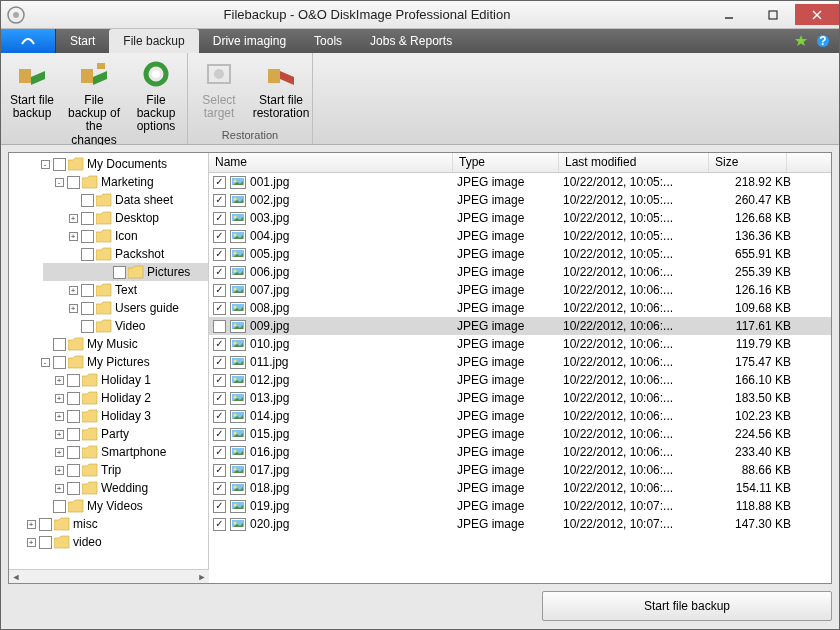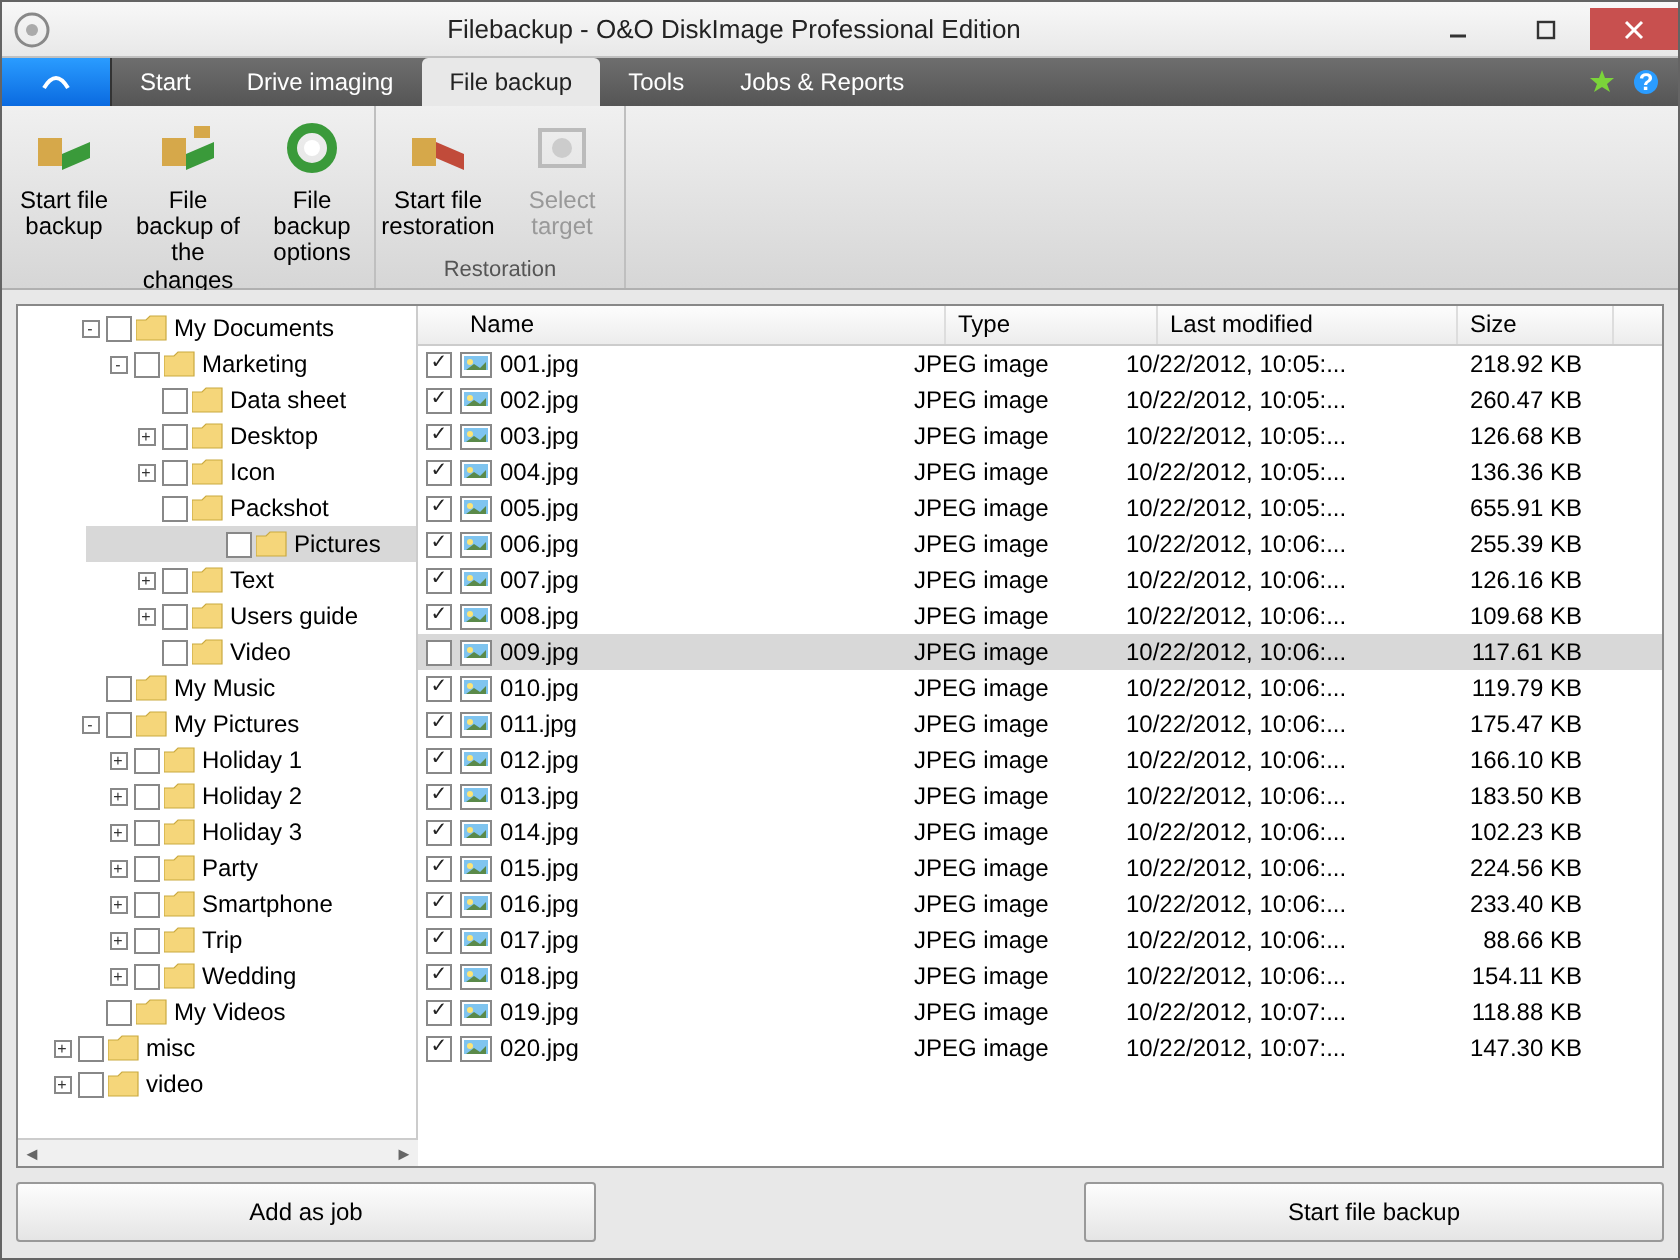--- a/index.html
+++ b/index.html
@@ -38,21 +38,21 @@
 .tw { display:inline-flex; align-items:center; justify-content:center; width:12px; height:12px; }
 .exp { width:9px; height:9px; border:1px solid #888; font-size:8px; line-height:7px; text-align:center; color:#333; background:#fff; }
 .cbx { width:13px; height:13px; border:1px solid #888; margin:0 2px; background:#fff; }
 .fold { width:16px; height:14px; margin-right:3px; }
 .tree-scroll { height: 14px; border-top: 1px solid #ccc; background: #f0f0f0; display:flex; align-items:center; }
 .tree-scroll .arr { width:14px; text-align:center; color:#666; font-size:9px; }
 
 .filelist { flex:1; display:flex; flex-direction:column; min-height:0; }
 .headers { display:flex; background: linear-gradient(#fdfdfd,#ececec); border-bottom:1px solid #ccc; height:20px; }
 .headers div { padding: 2px 6px; border-right:1px solid #ddd; }
-.col-name { width: 244px; margin-left: 20px; }
+.col-name { width: 244px; }
 .col-type { width: 106px; }
 .col-mod { width: 150px; }
 .col-size { width: 78px; text-align:left; }
 .col-sb { width: 17px; border-right:none !important; }
 .rows { flex:1; overflow-y:scroll; overflow-x:hidden; }
 .file-row { display:flex; align-items:center; height:18px; }
 .file-row.selected { background:#d8d8d8; }
 .file-row .fc { display:flex; align-items:center; padding-left:4px; width:248px; }
 .file-row .ft { width:106px; }
 .file-row .fm { width:150px; }
@@ -102,22 +102,22 @@
   </div>
 
   <div class="menubar">
     <div class="menu-logo">
       <svg width="18" height="14" viewBox="0 0 18 14">
           <path d="M3 10 Q9 0 15 10" fill="none" stroke="#fff" stroke-width="2"></path>
         </svg>
     </div>
     <div id="menu-items" style="display: flex;">
         <div class="menu-item">Start</div>
+        <div class="menu-item active">File backup</div>
         <div class="menu-item">Drive imaging</div>
-        <div class="menu-item active">File backup</div>
         <div class="menu-item">Tools</div>
         <div class="menu-item">Jobs &amp; Reports</div>
       </div>
     <div class="right-icons">
       <span>
           <svg width="14" height="14">
             <polygon points="7,1 8.5,5 13,5 9.5,8 11,12 7,9.5 3,12 4.5,8 1,5 5.5,5" fill="#7bd43a"></polygon>
           </svg>
         </span>
       <span>
@@ -152,33 +152,33 @@
                 <circle cx="17" cy="17" r="10" fill="none" stroke="#3a9a3a" stroke-width="5"></circle>
                 <circle cx="17" cy="17" r="4" fill="#fff"></circle>
               </svg></div>
             <div>File backup options</div>
           </div>
         </div>
         <div class="ribbon-group-label">Image</div>
       </div>
       <div class="ribbon-group">
         <div class="ribbon-buttons">
+          <div class="ribbon-btn disabled">
+            <div class="icon"><svg viewBox="0 0 34 34">
+                <rect x="6" y="8" width="22" height="18" fill="none" stroke="#bbb" stroke-width="2"></rect>
+                <circle cx="17" cy="17" r="5" fill="#ccc"></circle>
+              </svg></div>
+            <div>Select target</div>
+          </div>
           <div class="ribbon-btn">
             <div class="icon"><svg viewBox="0 0 34 34">
                 <path d="M4 26 L4 12 L16 12 L16 26 Z" fill="#d6a84a"></path>
                 <path d="M30 20 L16 14 L16 22 L30 28" fill="#c14b3a"></path>
               </svg></div>
             <div>Start file restoration</div>
-          </div>
-          <div class="ribbon-btn disabled">
-            <div class="icon"><svg viewBox="0 0 34 34">
-                <rect x="6" y="8" width="22" height="18" fill="none" stroke="#bbb" stroke-width="2"></rect>
-                <circle cx="17" cy="17" r="5" fill="#ccc"></circle>
-              </svg></div>
-            <div>Select target</div>
           </div>
         </div>
         <div class="ribbon-group-label">Restoration</div>
       </div>
     </div>
 
   <div class="content">
     <div class="panels">
       <div style="width:200px; display:flex; flex-direction:column;">
         <div class="tree" id="tree" style="flex:1;">
@@ -703,19 +703,18 @@
                 <span>020.jpg</span>
               </div>
               <div class="ft">JPEG image</div>
               <div class="fm">10/22/2012, 10:07:...</div>
               <div class="fs">147.30 KB</div>
             </div>
           </div>
       </div>
     </div>
     <div class="button-row">
-      <div class="big-btn">Add as job</div>
       <div class="spacer"></div>
       <div class="big-btn">Start file backup</div>
     </div>
   </div>
 
 </div>
 
 </body></html>

